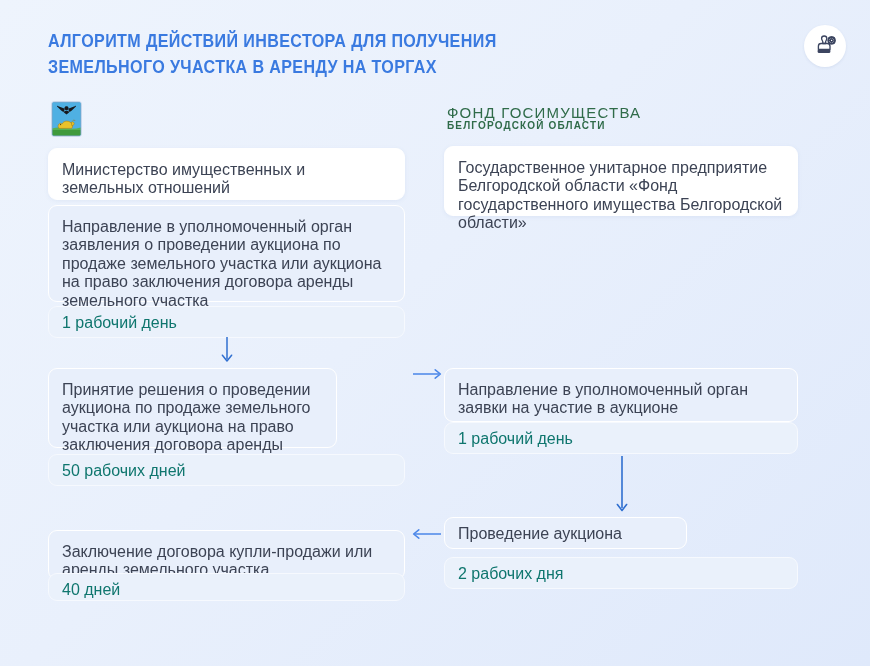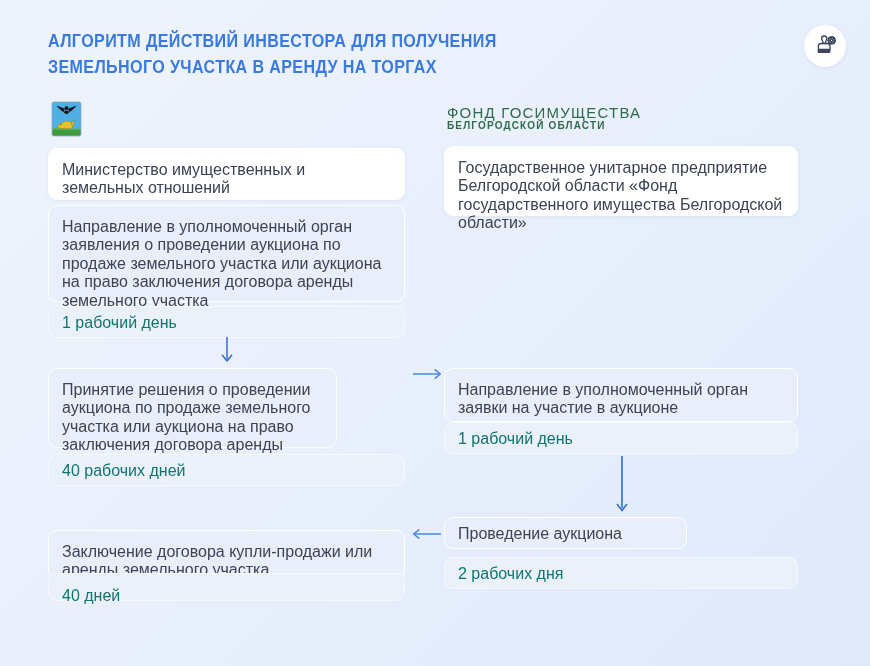--- a/index.html
+++ b/index.html
@@ -129,24 +129,24 @@
     <div class="l1">ФОНД   ГОСИМУЩЕСТВА</div>
     <div class="l2">БЕЛГОРОДСКОЙ   ОБЛАСТИ</div>
   </div>
 
   <div class="box head" style="left:48px;top:148px;width:357px;height:52px;">Министерство имущественных и земельных отношений</div>
 
   <div class="box step" style="left:48px;top:205px;width:357px;height:97px;">Направление в уполномоченный орган заявления о проведении аукциона по продаже земельного участка или аукциона на право заключения договора аренды земельного участка</div>
   <div class="box dur" style="left:48px;top:306px;width:357px;height:32px;padding-top:7px;">1 рабочий день</div>
 
   <div class="box step" style="left:48px;top:368px;width:289px;height:80px;">Принятие решения о проведении аукциона по продаже земельного участка или аукциона на право заключения договора аренды земельного участка</div>
-  <div class="box dur" style="left:48px;top:454px;width:357px;height:32px;padding-top:7px;">40 рабочих дней</div>
+  <div class="box dur" style="left:48px;top:454px;width:357px;height:32px;padding-top:7px;">50 рабочих дней</div>
 
   <div class="box step" style="left:48px;top:530px;width:357px;height:50px;">Заключение договора купли-продажи или аренды земельного участка</div>
-  <div class="box dur" style="left:48px;top:573px;width:357px;height:28px;padding-top:13px;">40 дней</div>
+  <div class="box dur" style="left:48px;top:573px;width:357px;height:28px;padding-top:7px;">40 дней</div>
 
   <div class="box head" style="left:444px;top:146px;width:354px;height:70px;">Государственное унитарное предприятие Белгородской области «Фонд государственного имущества Белгородской области»</div>
 
   <div class="box step" style="left:444px;top:368px;width:354px;height:54px;">Направление в уполномоченный орган заявки на участие в аукционе</div>
   <div class="box dur" style="left:444px;top:422px;width:354px;height:32px;padding-top:7px;">1 рабочий день</div>
 
   <div class="box step" style="left:444px;top:517px;width:243px;height:32px;padding-top:7px;">Проведение аукциона</div>
   <div class="box dur" style="left:444px;top:557px;width:354px;height:32px;padding-top:7px;">2 рабочих дня</div>
 
   <div class="arrow" style="left:218px;top:337px;">

